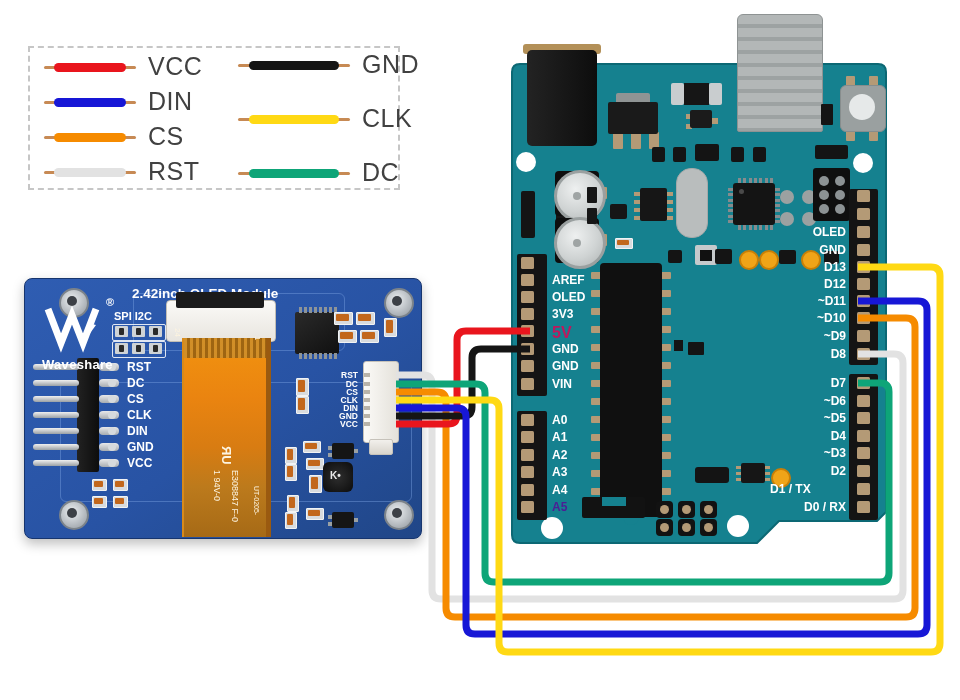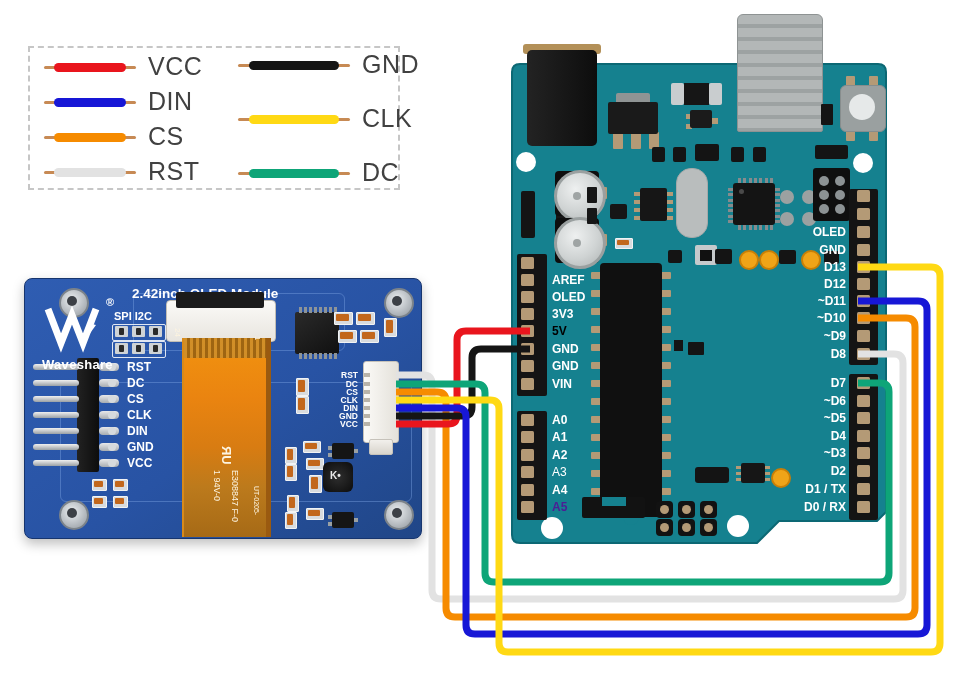--- a/index.html
+++ b/index.html
@@ -424,45 +424,45 @@
       <div style="position: absolute; left: 857px; top: 395px; width: 13px; height: 12px; background: rgb(180, 154, 118); border-radius: 1.5px; border: none;"></div>
       <div style="position: absolute; left: 857px; top: 412px; width: 13px; height: 12px; background: rgb(180, 154, 118); border-radius: 1.5px; border: none;"></div>
       <div style="position: absolute; left: 857px; top: 430px; width: 13px; height: 12px; background: rgb(180, 154, 118); border-radius: 1.5px; border: none;"></div>
       <div style="position: absolute; left: 857px; top: 447px; width: 13px; height: 12px; background: rgb(180, 154, 118); border-radius: 1.5px; border: none;"></div>
       <div style="position: absolute; left: 857px; top: 465px; width: 13px; height: 12px; background: rgb(180, 154, 118); border-radius: 1.5px; border: none;"></div>
       <div style="position: absolute; left: 857px; top: 483px; width: 13px; height: 12px; background: rgb(180, 154, 118); border-radius: 1.5px; border: none;"></div>
       <div style="position: absolute; left: 857px; top: 501px; width: 13px; height: 12px; background: rgb(180, 154, 118); border-radius: 1.5px; border: none;"></div>
       <div style="position: absolute; left: 552px; top: 273px; color: rgb(255, 255, 255); font-weight: bold; font-size: 12px;">AREF</div>
       <div style="position: absolute; left: 552px; top: 290px; color: rgb(255, 255, 255); font-weight: bold; font-size: 12px;">OLED</div>
       <div style="position: absolute; left: 552px; top: 307px; color: rgb(255, 255, 255); font-weight: bold; font-size: 12px;">3V3</div>
-      <div style="position: absolute; left: 552px; top: 324px; color: #000000; font-weight: bold; font-size: 12px;">5V</div>
+      <div style="position: absolute; left: 552px; top: 324px; color: #be185d; font-weight: bold; font-size: 16px;">5V</div>
       <div style="position: absolute; left: 552px; top: 342px; color: rgb(255, 255, 255); font-weight: bold; font-size: 12px;">GND</div>
       <div style="position: absolute; left: 552px; top: 359px; color: rgb(255, 255, 255); font-weight: bold; font-size: 12px;">GND</div>
       <div style="position: absolute; left: 552px; top: 377px; color: rgb(255, 255, 255); font-weight: bold; font-size: 12px;">VIN</div>
       <div style="position: absolute; left: 552px; top: 413px; color: rgb(255, 255, 255); font-weight: bold; font-size: 12px;">A0</div>
       <div style="position: absolute; left: 552px; top: 430px; color: rgb(255, 255, 255); font-weight: bold; font-size: 12px;">A1</div>
       <div style="position: absolute; left: 552px; top: 448px; color: rgb(255, 255, 255); font-weight: bold; font-size: 12px;">A2</div>
-      <div style="position: absolute; left: 552px; top: 465px; color: rgb(255, 255, 255); font-weight: normal; font-size: 12px;">A3</div>
+      <div style="position: absolute; left: 552px; top: 465px; color: rgb(255, 255, 255); font-weight: bold; font-size: 12px;">A3</div>
       <div style="position: absolute; left: 552px; top: 483px; color: rgb(255, 255, 255); font-weight: bold; font-size: 12px;">A4</div>
       <div style="position: absolute; left: 552px; top: 500px; color: #4c1d95; font-weight: bold; font-size: 12px;">A5</div>
       <div style="position: absolute; left: 770px; top: 225px; width: 76px; text-align: right; color: rgb(255, 255, 255); font-weight: bold; font-size: 12px;">OLED</div>
       <div style="position: absolute; left: 770px; top: 243px; width: 76px; text-align: right; color: rgb(255, 255, 255); font-weight: bold; font-size: 12px;">GND</div>
       <div style="position: absolute; left: 770px; top: 260px; width: 76px; text-align: right; color: rgb(255, 255, 255); font-weight: bold; font-size: 12px;">D13</div>
       <div style="position: absolute; left: 770px; top: 277px; width: 76px; text-align: right; color: rgb(255, 255, 255); font-weight: bold; font-size: 12px;">D12</div>
       <div style="position: absolute; left: 770px; top: 294px; width: 76px; text-align: right; color: rgb(255, 255, 255); font-weight: bold; font-size: 12px;">~D11</div>
       <div style="position: absolute; left: 770px; top: 311px; width: 76px; text-align: right; color: rgb(255, 255, 255); font-weight: bold; font-size: 12px;">~D10</div>
       <div style="position: absolute; left: 770px; top: 329px; width: 76px; text-align: right; color: rgb(255, 255, 255); font-weight: bold; font-size: 12px;">~D9</div>
       <div style="position: absolute; left: 770px; top: 347px; width: 76px; text-align: right; color: rgb(255, 255, 255); font-weight: bold; font-size: 12px;">D8</div>
       <div style="position: absolute; left: 770px; top: 376px; width: 76px; text-align: right; color: rgb(255, 255, 255); font-weight: bold; font-size: 12px;">D7</div>
       <div style="position: absolute; left: 770px; top: 394px; width: 76px; text-align: right; color: rgb(255, 255, 255); font-weight: bold; font-size: 12px;">~D6</div>
       <div style="position: absolute; left: 770px; top: 411px; width: 76px; text-align: right; color: rgb(255, 255, 255); font-weight: bold; font-size: 12px;">~D5</div>
       <div style="position: absolute; left: 770px; top: 429px; width: 76px; text-align: right; color: rgb(255, 255, 255); font-weight: bold; font-size: 12px;">D4</div>
       <div style="position: absolute; left: 770px; top: 446px; width: 76px; text-align: right; color: rgb(255, 255, 255); font-weight: bold; font-size: 12px;">~D3</div>
       <div style="position: absolute; left: 770px; top: 464px; width: 76px; text-align: right; color: rgb(255, 255, 255); font-weight: bold; font-size: 12px;">D2</div>
-      <div style="position: absolute; left: 770px; top: 482px; width: 76px; text-align: right; color: rgb(255, 255, 255); font-weight: bold; font-size: 12px;">D1 / TX</div>
+      <div style="position: absolute; left: 770px; top: 482px; width: 76px; color: rgb(255, 255, 255); font-weight: bold; font-size: 12px;">D1 / TX</div>
       <div style="position: absolute; left: 770px; top: 500px; width: 76px; text-align: right; color: rgb(255, 255, 255); font-weight: bold; font-size: 12px;">D0 / RX</div>
     </div>
 
   <svg id="wires-svg">
       <path d="M 396 375 L 423 375 Q 432 375 432 384 L 432 590 Q 432 599 441 599 L 894 599 Q 903 599 903 590 L 903 363 Q 903 354 894 354 L 858 354" stroke="#e2e2e2" stroke-width="7" fill="none" stroke-linecap="butt"></path>
       <path d="M 396 392 L 437 392 Q 446 392 446 401 L 446 608 Q 446 617 455 617 L 906 617 Q 915 617 915 608 L 915 327 Q 915 318 906 318 L 858 318" stroke="#f68b00" stroke-width="7" fill="none" stroke-linecap="butt"></path>
       <path d="M 396 424 L 448 424 Q 457 424 457 415 L 457 340 Q 457 331 466 331 L 530 331" stroke="#e9151d" stroke-width="7" fill="none" stroke-linecap="butt"></path>
       <path d="M 396 416 L 463 416 Q 472 416 472 407 L 472 358 Q 472 349 481 349 L 530 349" stroke="#151515" stroke-width="7" fill="none" stroke-linecap="butt"></path>
       <path d="M 396 408 L 457 408 Q 466 408 466 417 L 466 625 Q 466 634 475 634 L 918 634 Q 927 634 927 625 L 927 310 Q 927 301 918 301 L 858 301" stroke="#1717d6" stroke-width="7" fill="none" stroke-linecap="butt"></path>
       <path d="M 396 384 L 476 384 Q 485 384 485 393 L 485 573 Q 485 582 494 582 L 880 582 Q 889 582 889 573 L 889 392 Q 889 383 880 383 L 858 383" stroke="#0ea578" stroke-width="7" fill="none" stroke-linecap="butt"></path>

